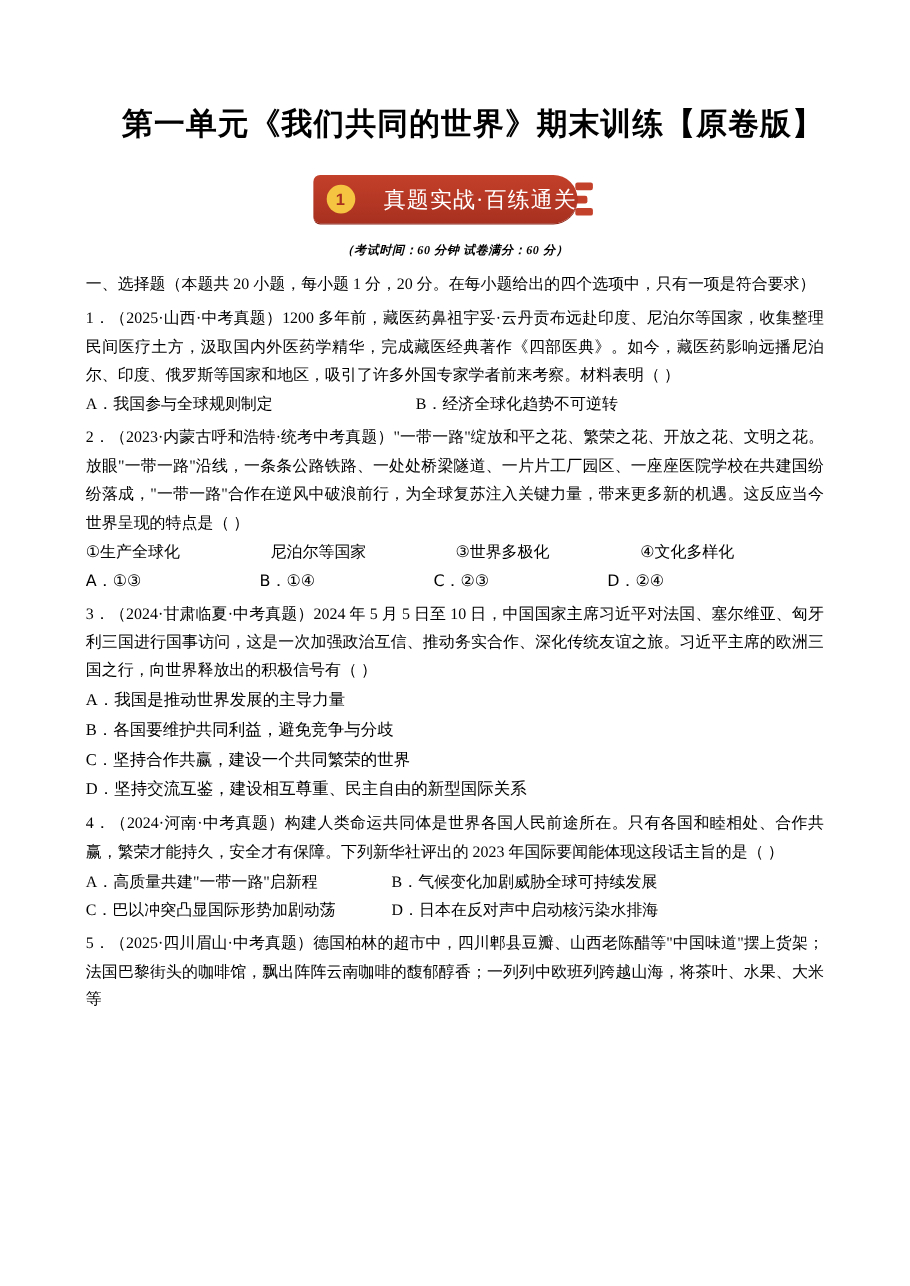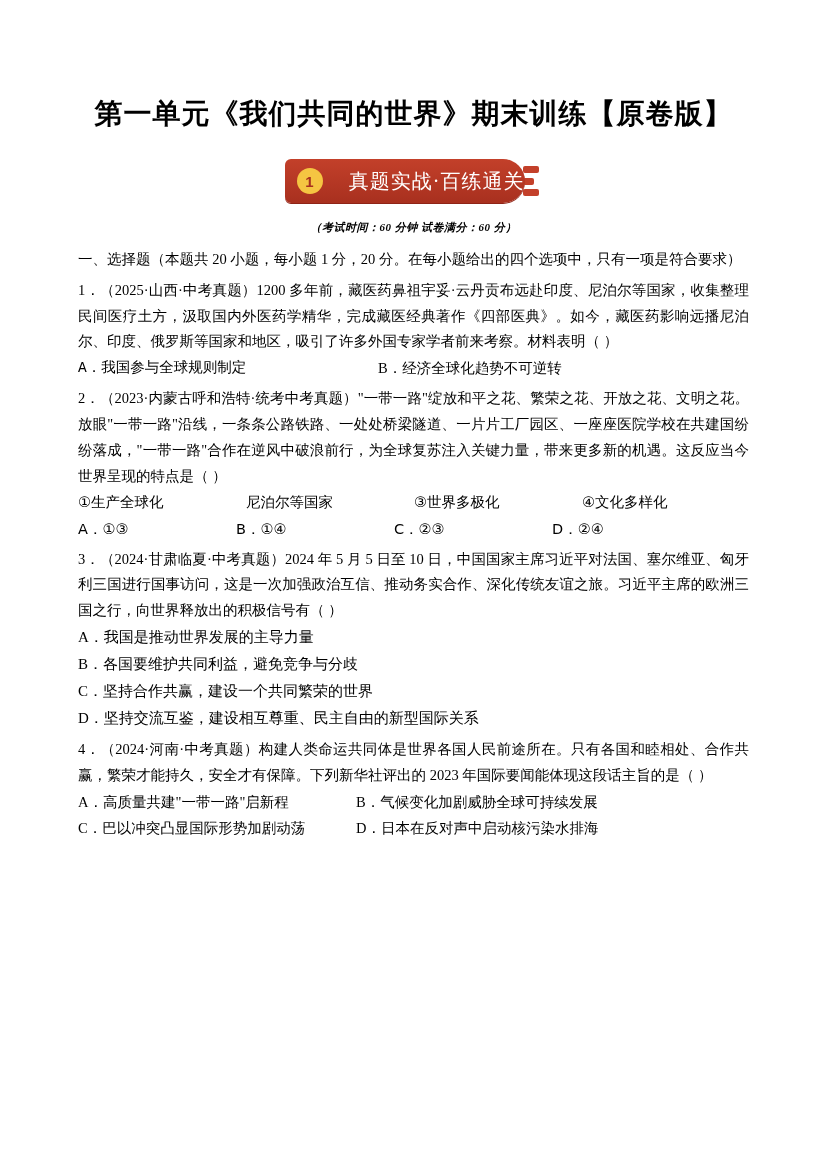--- a/index.html
+++ b/index.html
@@ -19,21 +19,21 @@
     width: 827px;
     height: 1169px;
     box-sizing: border-box;
     padding: 0 78px;
     position: relative;
   }
   .doc-title {
     margin-top: 96px;
     font-size: 28px;
     font-weight: bold;
-    text-align: center;
+    text-align: right;
     letter-spacing: 1px;
     line-height: 1.3;
     white-space: nowrap;
   }
   
   .banner-wrap {
     margin-top: 26px;
     display: flex;
     justify-content: center;
     align-items: center;
@@ -114,21 +114,21 @@
     font-size: 14.5px;
     line-height: 1.78;
     text-align: justify;
     text-justify: inter-ideograph;
   }
   .opts {
     display: flex;
     font-size: 14.5px;
     line-height: 1.8;
   }
-  .opts.two > div:first-child { width: 300px; font-family: Liberation Mono, monospace; }
+  .opts.two > div:first-child { width: 300px; }
   .opts.four > div { width: 138px; }
   .opts.four.wide > div { width: 148px; }
   .opt-line {
     font-size: 15px;
     line-height: 1.8;
   }
   .opts-mix { display: flex; font-size: 14.5px; line-height: 1.8; }
   .opts-mix > div:first-child { width: 278px; }
   .circ { font-family: "DejaVu Sans", sans-serif; gap: 20px; }
 </style>
@@ -186,14 +186,15 @@
   <div class="q">4．（2024·河南·中考真题）构建人类命运共同体是世界各国人民前途所在。只有各国和睦相处、合作共赢，繁荣才能持久，安全才有保障。下列新华社评出的 2023 年国际要闻能体现这段话主旨的是（    ）</div>
   <div class="opts-mix">
     <div>A．高质量共建"一带一路"启新程</div>
     <div>B．气候变化加剧威胁全球可持续发展</div>
   </div>
   <div class="opts-mix">
     <div>C．巴以冲突凸显国际形势加剧动荡</div>
     <div>D．日本在反对声中启动核污染水排海</div>
   </div>
 
+  <div class="q">5．（2025·四川眉山·中考真题）德国柏林的超市中，四川郫县豆瓣、山西老陈醋等"中国味道"摆上货架；法国巴黎街头的咖啡馆，飘出阵阵云南咖啡的馥郁醇香；一列列中欧班列跨越山海，将茶叶、水果、大米等</div>
 
 </div>
 
 </body></html>

